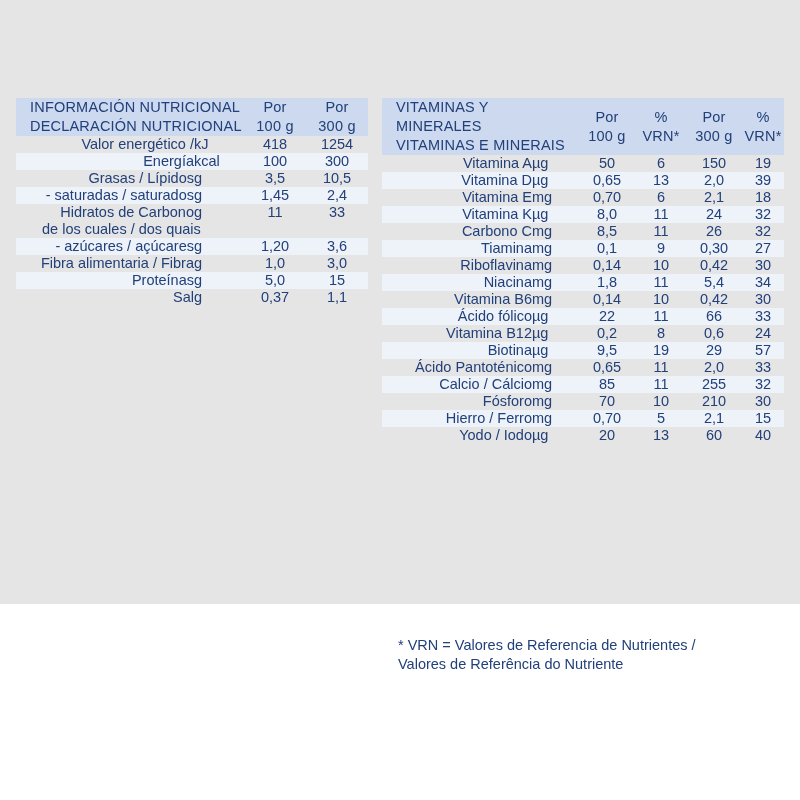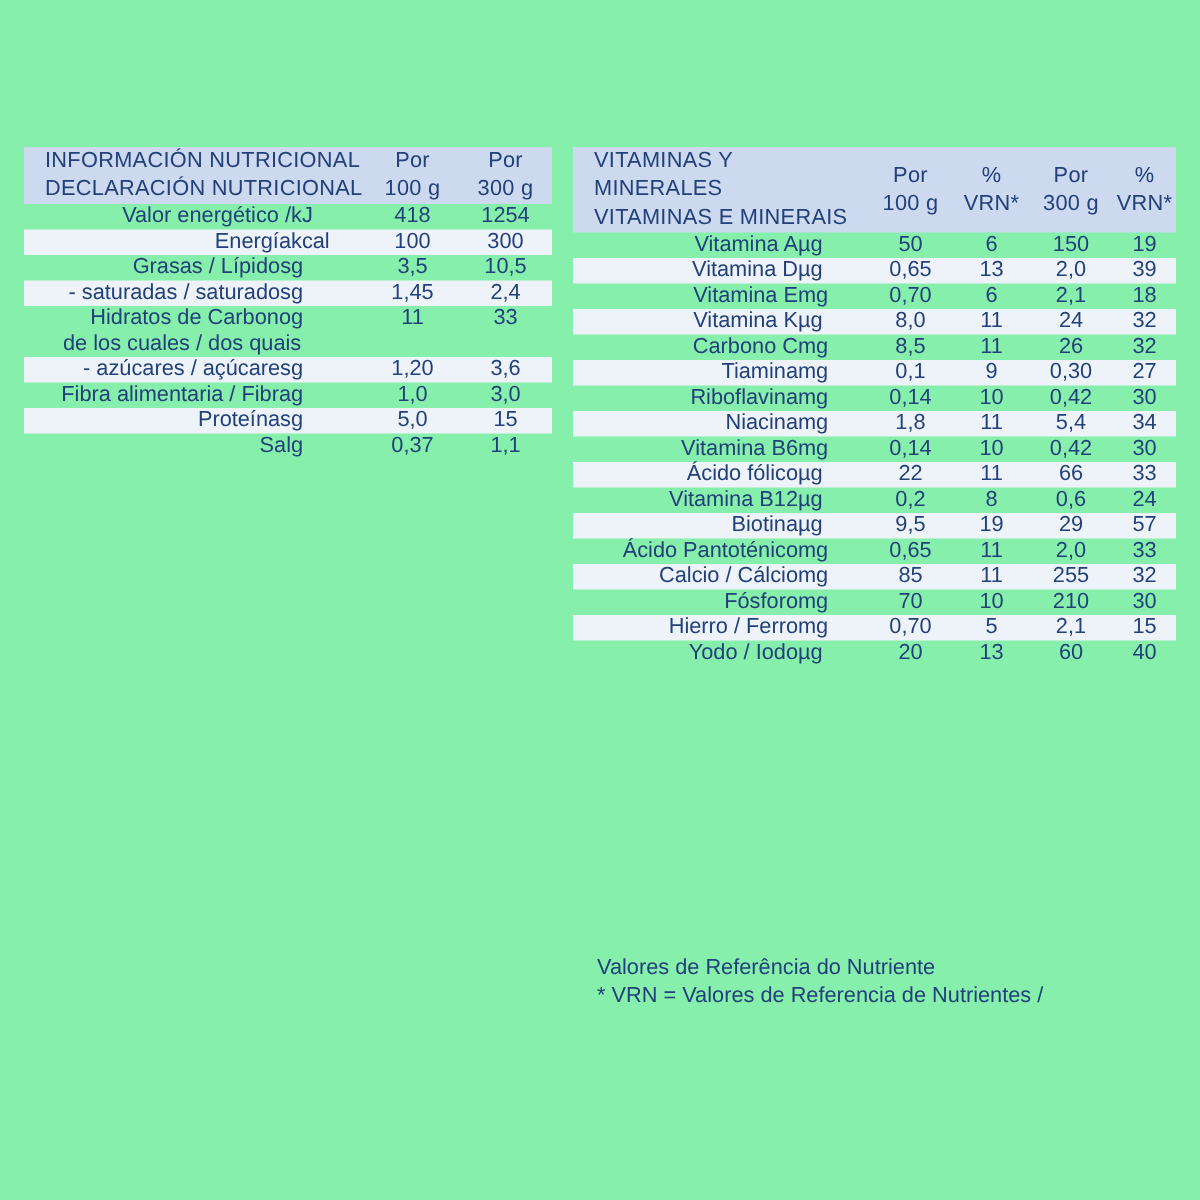--- a/index.html
+++ b/index.html
@@ -10,22 +10,22 @@
   body {
     width: 800px;
     height: 800px;
     font-family: "Liberation Sans", sans-serif;
     color: #1f3a6e;
     overflow: hidden;
   }
   .page {
     position: relative;
     width: 800px;
-    height: 800px;
-    background: #86efac;
+    height: 604px;
+    background: #e5e5e5;
   }
 
   
   .panel {
     position: absolute;
     box-sizing: border-box;
   }
   #left-panel {
     left: 16px;
     top: 98px;
@@ -373,17 +373,17 @@
           <td class="val">20</td>
           <td class="val">13</td>
           <td class="val">60</td>
           <td class="val">40</td>
         </tr>
       </tbody>
     </table>
   </div>
 
   <div class="footnote">
+    <div>* VRN = Valores de Referencia de Nutrientes /</div>
     <div>Valores de Referência do Nutriente</div>
-    <div>* VRN = Valores de Referencia de Nutrientes /</div>
   </div>
 
 </div>
 
 </body></html>

